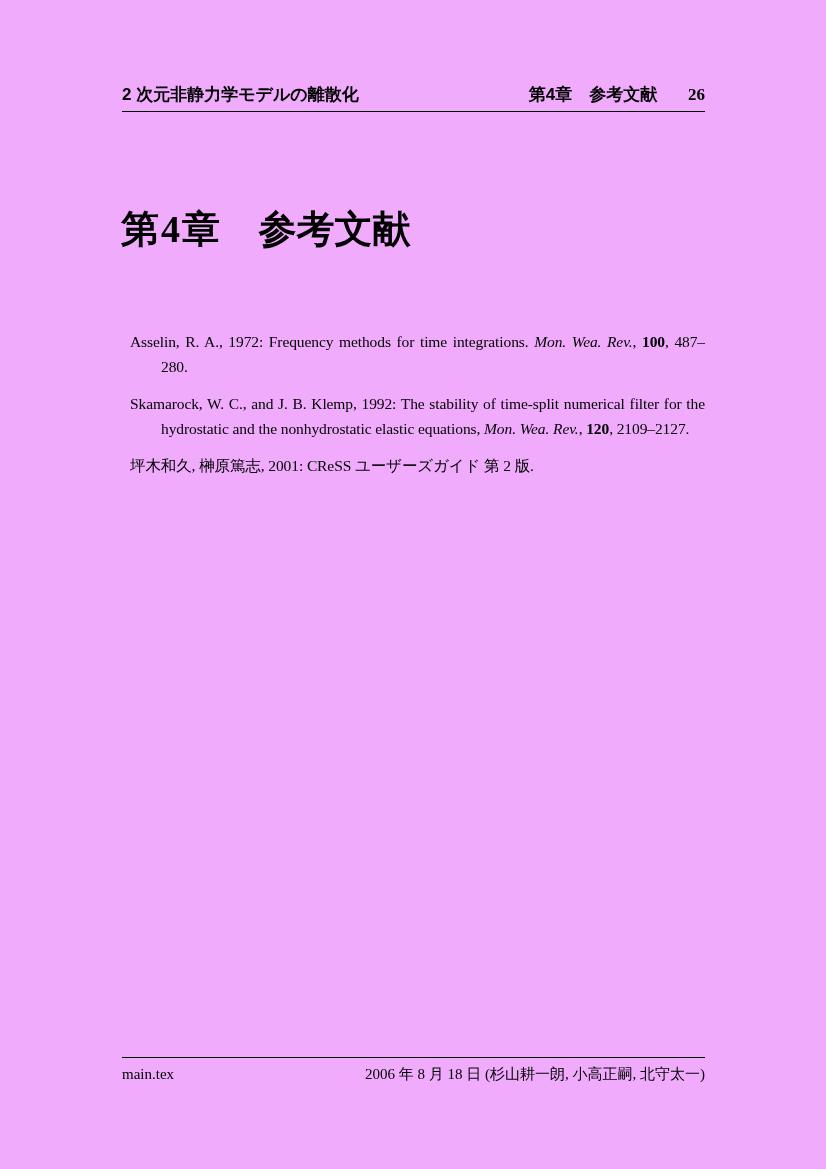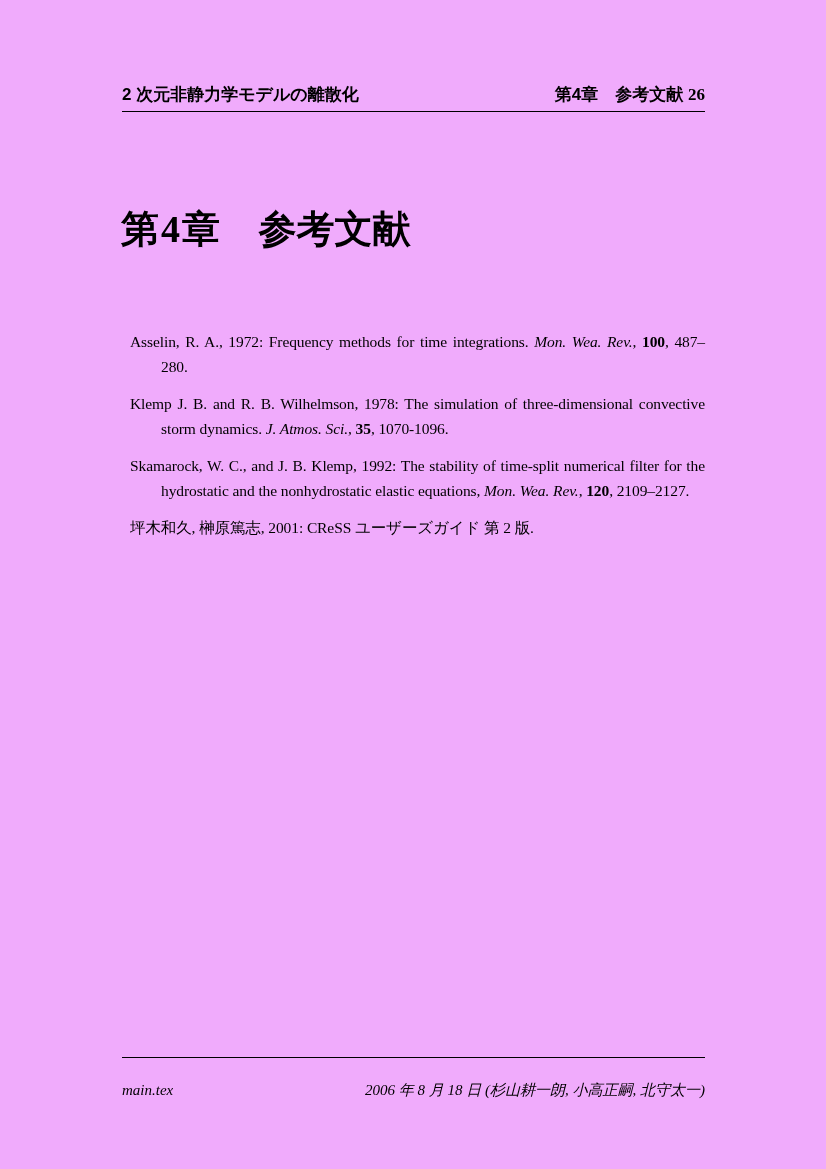--- a/index.html
+++ b/index.html
@@ -14,21 +14,21 @@
     overflow: hidden;
   }
 
   
   .header { position: absolute; left: 122px; top: 84px; width: 583px; }
   .header-row {
     display: flex; justify-content: space-between; align-items: baseline;
     font-weight: bold; font-size: 17px; line-height: 22px;
     font-family: "Liberation Sans", sans-serif;
   }
-  .pagenum { font-family: "Liberation Serif", "DejaVu Serif", serif; }
+  .pagenum { margin-left: 26px; font-family: "Liberation Serif", "DejaVu Serif", serif; }
   .rule { height: 1px; background: #000000; }
   .header .rule { margin-top: 5px; }
 
   
   .chapter {
     position: absolute; left: 121px; top: 205px; margin: 0;
     font-size: 38px; font-weight: bold; line-height: 1.3;
     font-family: "Liberation Sans", sans-serif;
     white-space: nowrap;
   }
@@ -45,21 +45,21 @@
     text-align: justify; margin: 0 0 13px 0;
   }
   .ref span.italic { font-style: italic; }
   .ref span.bold { font-weight: bold; }
   .ref span.url { letter-spacing: 0; }
 
   
   .footer { position: absolute; left: 122px; top: 1057px; width: 583px; }
   .footer-row {
     display: flex; justify-content: space-between; align-items: baseline;
-    font-size: 15px; line-height: 19px; margin-top: 23px; font-style: italic;
+    font-size: 15px; line-height: 19px; margin-top: 7px;
   }
 </style>
 </head>
 <body>
 
 <div class="page">
 
   <div class="header">
     <div class="header-row">
       <span class="h-left">2 次元非静力学モデルの離散化</span>
@@ -71,21 +71,20 @@
     <div class="rule"></div>
   </div>
 
   <h1 class="chapter">
     <span class="ch-label"><span>第</span><span class="num">4</span><span>章</span></span>
     <span class="ch-title">参考文献</span>
   </h1>
 
   <div class="references">
       <div class="ref"><span class="text">Asselin, R. A., 1972: Frequency methods for time integrations. </span><span class="italic">Mon. Wea. Rev.</span><span class="text">, </span><span class="bold">100</span><span class="text">, 487–280.</span></div>
-      <div class="ref"><span class="text">Klemp J. B. and R. B. Wilhelmson, 1978: The simulation of three-dimensional convective storm dynamics. </span><span class="italic">J. Atmos. Sci.</span><span class="text">, </span><span class="bold">35</span><span class="text">, 1070-1096.</span></div>
       <div class="ref"><span class="text">Skamarock, W. C., and J. B. Klemp, 1992: The stability of time-split numerical filter for the hydrostatic and the nonhydrostatic elastic equations, </span><span class="italic">Mon. Wea. Rev.</span><span class="text">, </span><span class="bold">120</span><span class="text">, 2109–2127.</span></div>
       <div class="ref"><span class="text">坪木和久, 榊原篤志, 2001: CReSS ユーザーズガイド 第 2 版.</span><br></div>
     </div>
 
   <div class="footer">
     <div class="rule"></div>
     <div class="footer-row">
       <span>main.tex</span>
       <span>2006 年 8 月 18 日 (杉山耕一朗, 小高正嗣, 北守太一)</span>
     </div>

